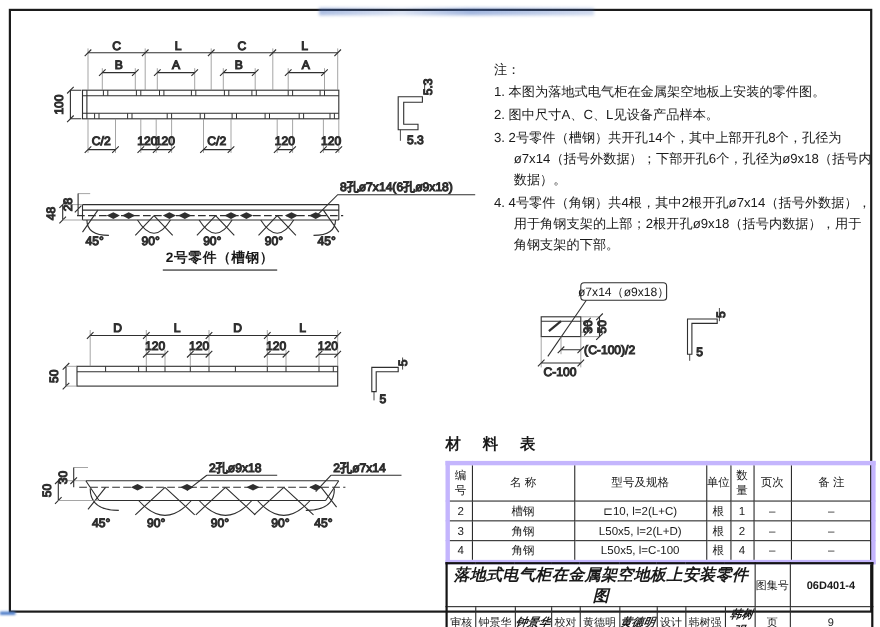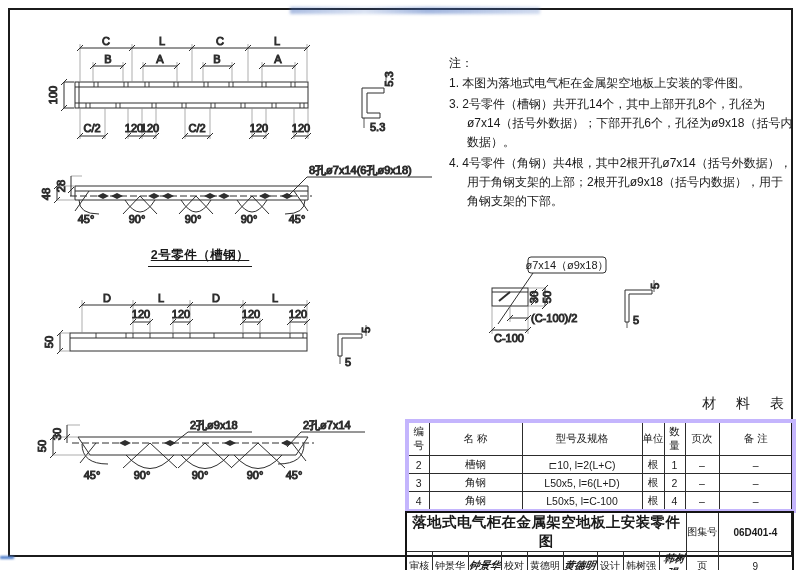--- a/index.html
+++ b/index.html
@@ -13,29 +13,29 @@
   svg{position:absolute;left:0;top:0;}
   svg text{font-family:"Liberation Sans","DejaVu Sans",sans-serif;font-size:11px;fill:#1a1a1a;}
   .dwg-title{position:absolute;text-align:center;font-size:12.5px;font-weight:700;
              border-bottom:1.5px solid #1b1b1b;padding-bottom:2px;letter-spacing:.5px;}
   
   #notes{position:absolute;left:449px;top:54px;width:346px;font-size:12px;line-height:1.58;}
   #notes .nh{margin-bottom:1px;}
   #notes .ni{padding-left:18px;text-indent:-18px;margin:0 0 2px 0;}
   
   #tblock{position:absolute;left:405px;top:395px;width:387px;}
-  .mat-title{text-align:right;font-size:14px;font-weight:400;letter-spacing:8px;margin-bottom:6px;}
+  .mat-title{text-align:left;font-size:14px;font-weight:700;letter-spacing:8px;margin-bottom:6px;}
   table{border-collapse:collapse;table-layout:fixed;width:387px;}
   table.mat{border:4px solid #c4b5fd;}
   table.tb{border:2px solid #141414;margin-top:-2px;}
   td,th{border:1px solid #2c2c2c;text-align:center;vertical-align:middle;overflow:hidden;
         font-weight:normal;padding:0;}
   .mat th{font-size:10.5px;height:32px;}
   .mat td{font-size:10.5px;height:17px;}
-  .tb .big{font-size:14.5px;font-weight:700;height:31px;letter-spacing:.4px;}
+  .tb .big{font-size:14.5px;font-weight:700;height:31px;letter-spacing:.4px;font-style:italic;}
   .tb td{font-size:10px;height:15px;}
   .sig{font-style:italic;font-weight:700;display:inline-block;transform:skewX(-10deg);font-size:10.5px;}
   .atlas{font-size:11px;font-weight:700;}
 </style>
 </head>
 <body>
 
 <div id="page">
   <div id="frame"></div>
   <div id="smudge"></div>
@@ -209,25 +209,26 @@
 
       <path d="M625,290H652V294H629V322H625Z"></path>
       <path stroke-width="0.8" d="M654,292V280 M627,322V328"></path>
       <text transform="rotate(-90 659 286)" x="659" y="286" text-anchor="middle" font-size="10">5</text>
       <text x="633" y="324" font-size="10">5</text>
     </g>
 
     <text x="567" y="269" text-anchor="middle" font-size="10">ø7x14（ø9x18）</text>
   </svg>
 
-  <div class="dwg-title" style="left:148px;top:247px;width:104px;text-decoration:underline;">2号零件（槽钢）</div>
+  <div class="dwg-title" style="left:148px;top:226px;width:104px;">2号零件（槽钢）</div>
 
   <div id="notes">
     <div class="nh">注：</div>
     <p class="ni">1. 本图为落地式电气柜在金属架空地板上安装的零件图。</p>
+    <p class="ni">2. 图中尺寸A、C、L见设备产品样本。</p>
     <p class="ni">3. 2号零件（槽钢）共开孔14个，其中上部开孔8个，孔径为ø7x14（括号外数据）；下部开孔6个，孔径为ø9x18（括号内数据）。</p>
     <p class="ni">4. 4号零件（角钢）共4根，其中2根开孔ø7x14（括号外数据），用于角钢支架的上部；2根开孔ø9x18（括号内数据），用于角钢支架的下部。</p>
   </div>
 
   <div id="tblock">
     <div class="mat-title">材 料 表</div>
     <table class="mat">
       <colgroup>
           <col style="width:22px">
           <col style="width:93px">
@@ -252,21 +253,21 @@
         <td>槽钢</td>
         <td>⊏10, l=2(L+C)</td>
         <td>根</td>
         <td>1</td>
         <td>–</td>
         <td>–</td>
       </tr>
       <tr>
         <td>3</td>
         <td>角钢</td>
-        <td>L50x5, l=6(L+D)</td>
+        <td>L50x5, l=2(L+D)</td>
         <td>根</td>
         <td>2</td>
         <td>–</td>
         <td>–</td>
       </tr>
       <tr>
         <td>4</td>
         <td>角钢</td>
         <td>L50x5, l=C-100</td>
         <td>根</td>

